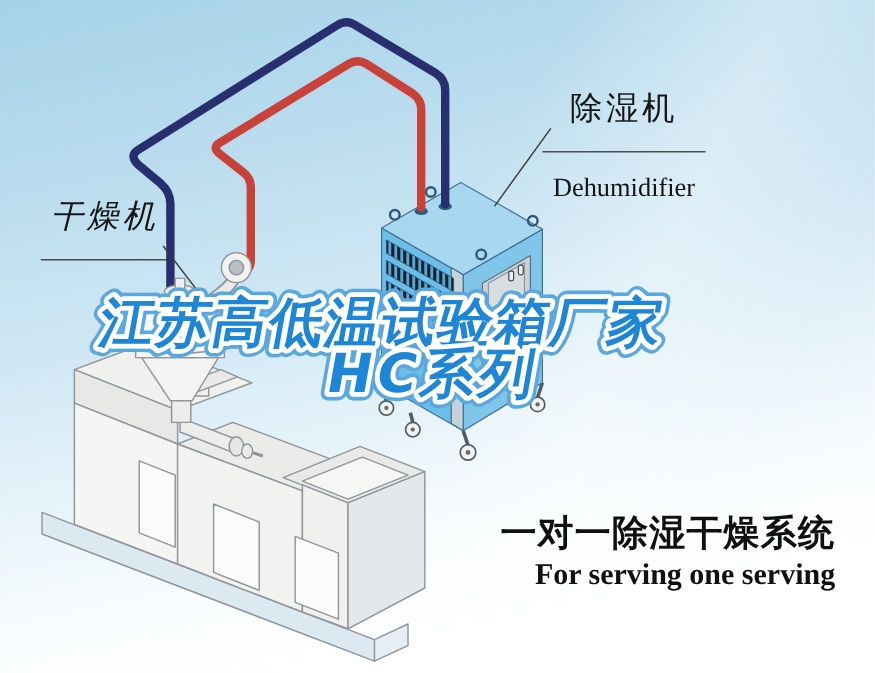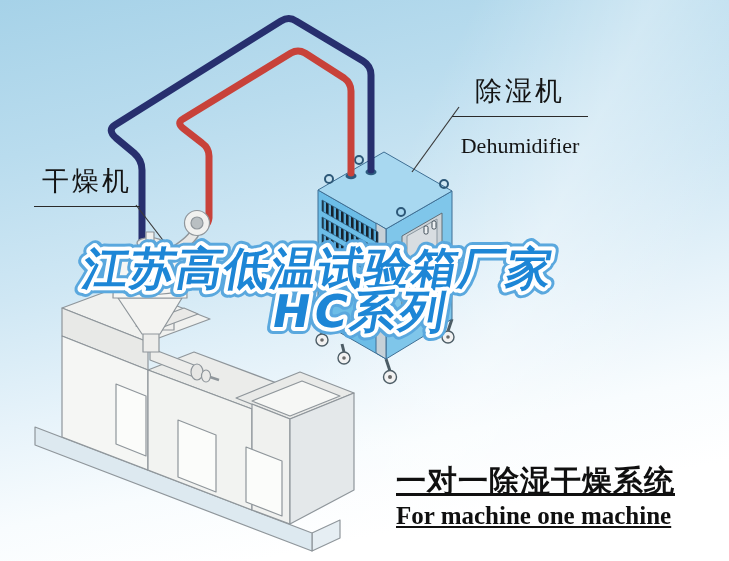--- a/index.html
+++ b/index.html
@@ -3,25 +3,25 @@
 <meta charset="utf-8">
 <style>
   html,body{margin:0;padding:0;}
   body{width:729px;height:561px;overflow:hidden;font-family:"DejaVu Sans","Liberation Sans",sans-serif;}
   .stage{position:relative;width:729px;height:561px;
     background:linear-gradient(168deg,#a6d2e8 0%,#b9dcee 22%,#cfe7f4 42%,#e7f3fa 60%,#f8fcfe 74%,#ffffff 86%);}
   .stage::after{content:"";position:absolute;inset:0;pointer-events:none;
     background:linear-gradient(115deg,rgba(255,255,255,0) 48%,rgba(255,255,255,.35) 66%,rgba(255,255,255,0) 82%);}
   svg.scene{position:absolute;left:0;top:0;z-index:2;}
   .callout{position:absolute;z-index:4;text-align:center;color:#141414;}
-  .callout .zh{font-size:27px;letter-spacing:3px;line-height:1.15;padding-bottom:10px;border-bottom:1.6px solid #2a2a2a;}
+  .callout .zh{font-size:27px;letter-spacing:3px;line-height:1.15;padding-bottom:20px;border-bottom:1.6px solid #2a2a2a;}
   .callout .en{font-family:"Liberation Serif","DejaVu Serif",serif;font-size:22px;line-height:1.2;margin-top:16px;}
-  .label-hopper{left:34px;top:165px;width:106px;}
+  .label-hopper{left:34px;top:165px;width:106px;font-style:italic;}
   .label-dehu{left:452px;top:75px;width:136px;}
-  .caption{position:absolute;left:396px;top:464px;width:300px;z-index:4;text-align:left;color:#101010;text-decoration:underline;}
+  .caption{position:absolute;left:396px;top:428px;width:300px;z-index:4;text-align:right;color:#101010;}
   .caption .zh{font-size:30px;letter-spacing:1px;font-weight:600;line-height:1.15;}
   .caption .en{font-family:"Liberation Serif","DejaVu Serif",serif;font-size:25px;font-weight:600;line-height:1.15;margin-top:3px;}
 </style>
 </head>
 <body>
 
 <div class="stage">
 
   <svg class="scene" width="729" height="561" viewBox="0 0 729 561">
     <defs>
@@ -146,16 +146,16 @@
     <div class="zh">干燥机</div>
   </div>
 
   <div class="callout label-dehu">
     <div class="zh">除湿机</div>
     <div class="en">Dehumidifier</div>
   </div>
 
   <div class="caption">
     <div class="zh">一对一除湿干燥系统</div>
-    <div class="en">For machine one machine</div>
+    <div class="en">For serving one serving</div>
   </div>
 
 </div>
 
 </body></html>

